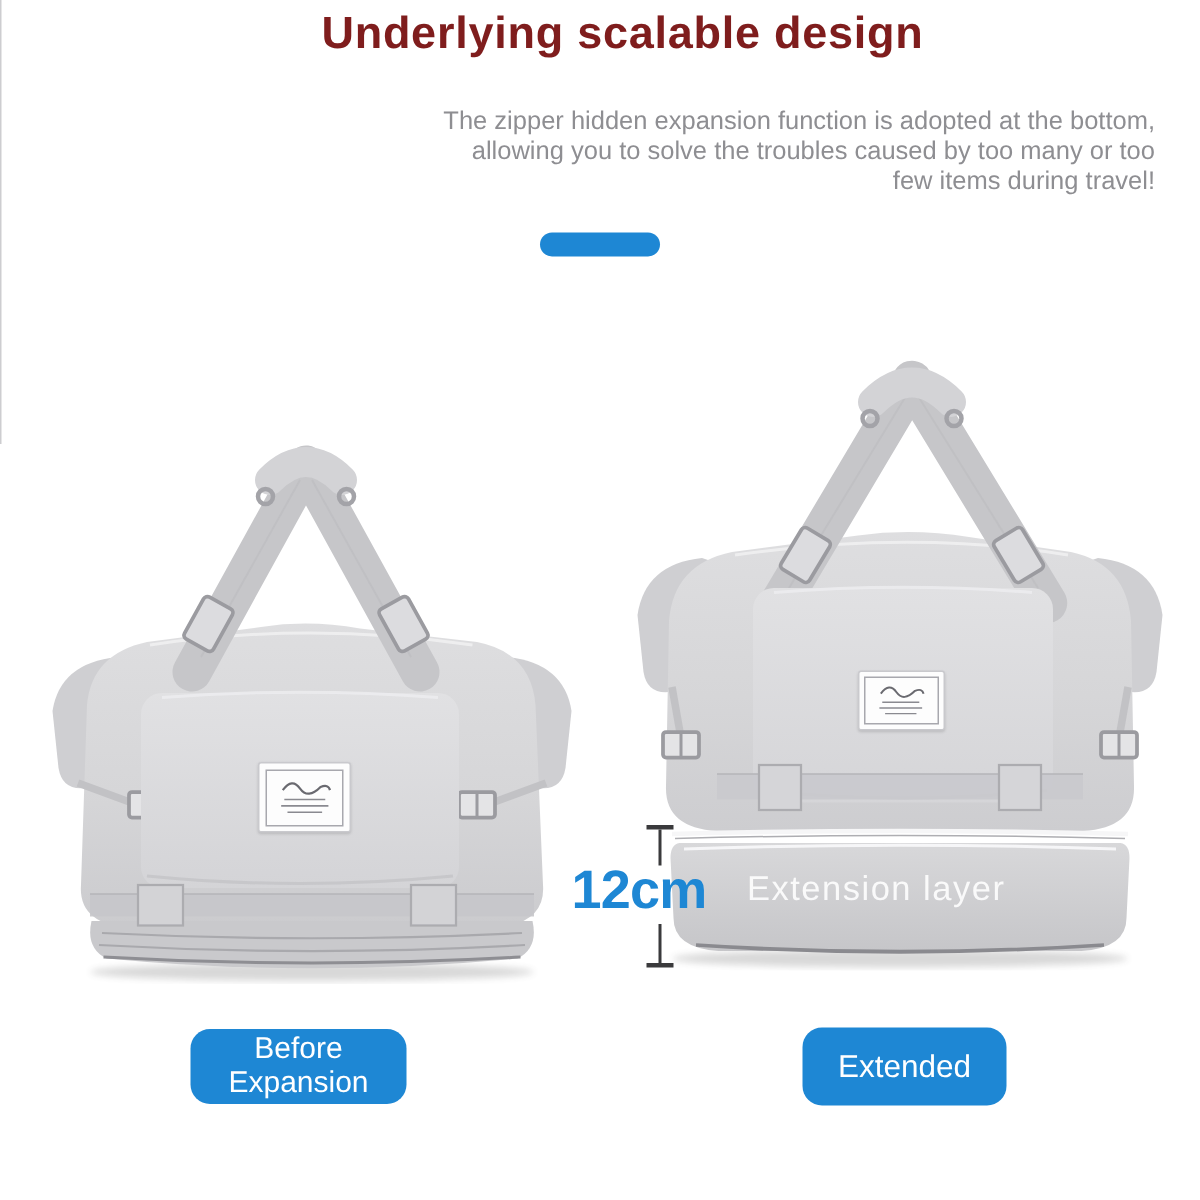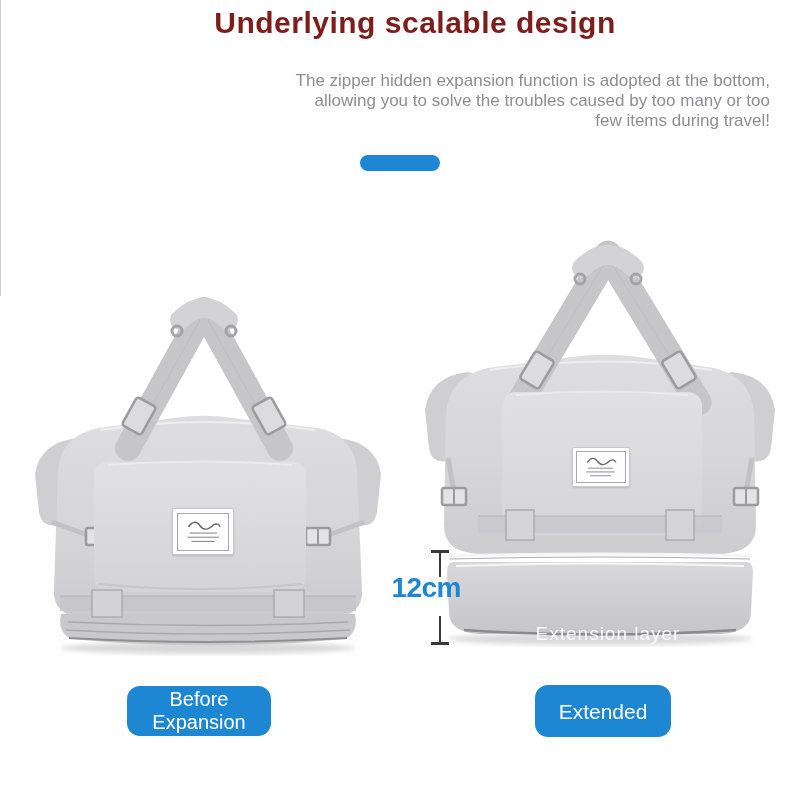--- a/index.html
+++ b/index.html
@@ -44,27 +44,27 @@
 
   
   .tick{width:18px;height:3px;background:#3a3a3c;}
   .tick-top{left:431px;top:550px;}
   .tick-bottom{left:431px;top:642px;}
   .mline{width:2px;background:#3a3a3c;}
   .mline-upper{left:439px;top:553px;height:24px;}
   .mline-lower{left:439px;top:616px;height:26px;}
   .measure-label{
     left:381px;top:572px;width:80px;text-align:right;
-    font-size:28px;font-weight:700;color:#1e87d4;letter-spacing:-.5px;
+    font-size:36px;font-weight:700;color:#1e87d4;letter-spacing:-.5px;
   }
 
   
   .extension-label{
-    left:498px;top:579px;width:220px;text-align:center;
-    font-size:19px;letter-spacing:1px;color:rgba(255,255,255,.88);margin-top:44px;
+    left:498px;top:579px;width:220px;
+    font-size:23px;letter-spacing:1px;color:rgba(255,255,255,.88);
   }
 
   
   .badge{
     background:#1e87d4;color:#ffffff;border:none;border-radius:13px;
     display:flex;align-items:center;justify-content:center;text-align:center;
     font-family:inherit;font-size:20px;line-height:23px;font-weight:500;cursor:pointer;
     padding:0;
   }
   .badge-before{left:127px;top:686px;width:144px;height:50px;}

